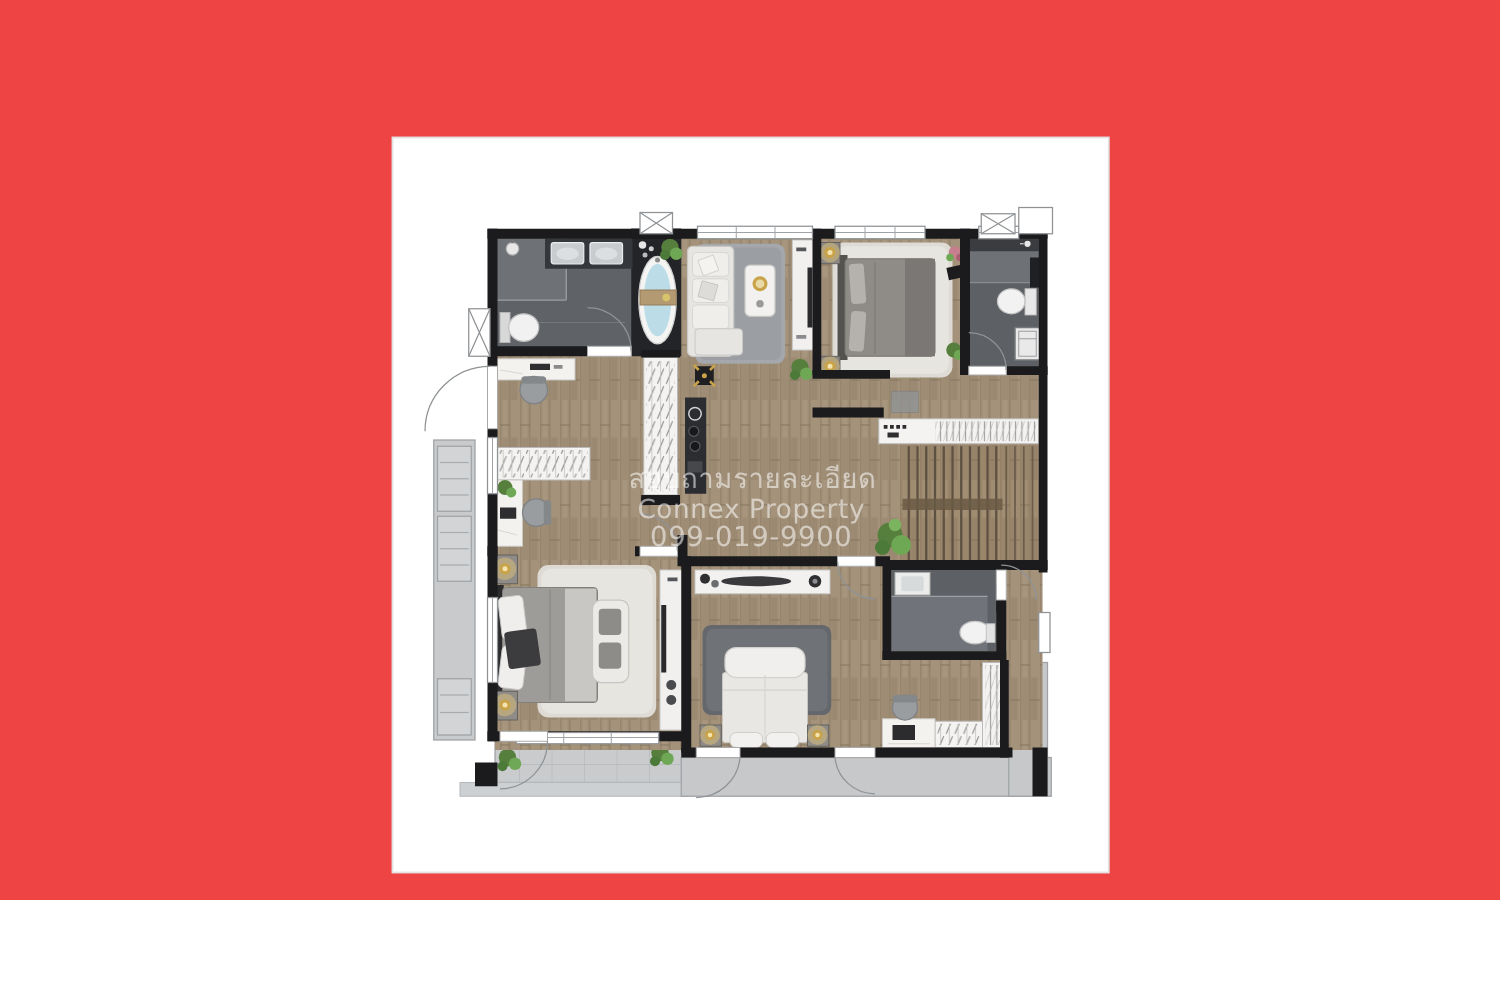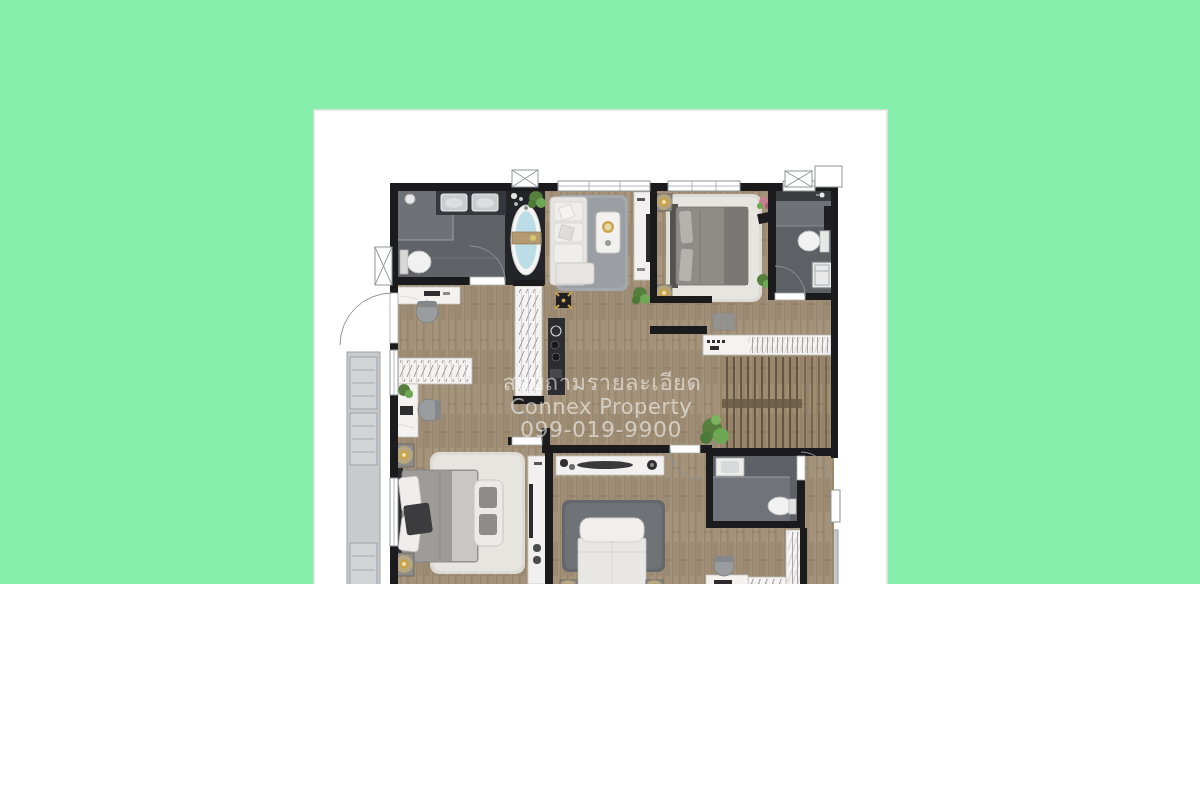--- a/index.html
+++ b/index.html
@@ -1,16 +1,16 @@
 <!DOCTYPE html>
 <html><head>
 <meta charset="utf-8">
 <style>
   html,body{margin:0;padding:0;background:#ffffff;}
-  .stage{position:relative;width:1200px;height:584px;background:#86efac;overflow:hidden;
+  .stage{position:relative;width:1200px;height:720px;background:#ef4444;overflow:hidden;
          font-family:"DejaVu Sans", sans-serif;}
   svg{position:absolute;left:0;top:0;}
   .wm{fill:rgba(255,255,255,0.55);font-family:"DejaVu Sans",sans-serif;
       text-anchor:middle;letter-spacing:.5px;}
 </style>
 </head>
 <body>
 
 <div class="stage">
 <svg width="1200" height="800" viewBox="0 0 1200 800">

